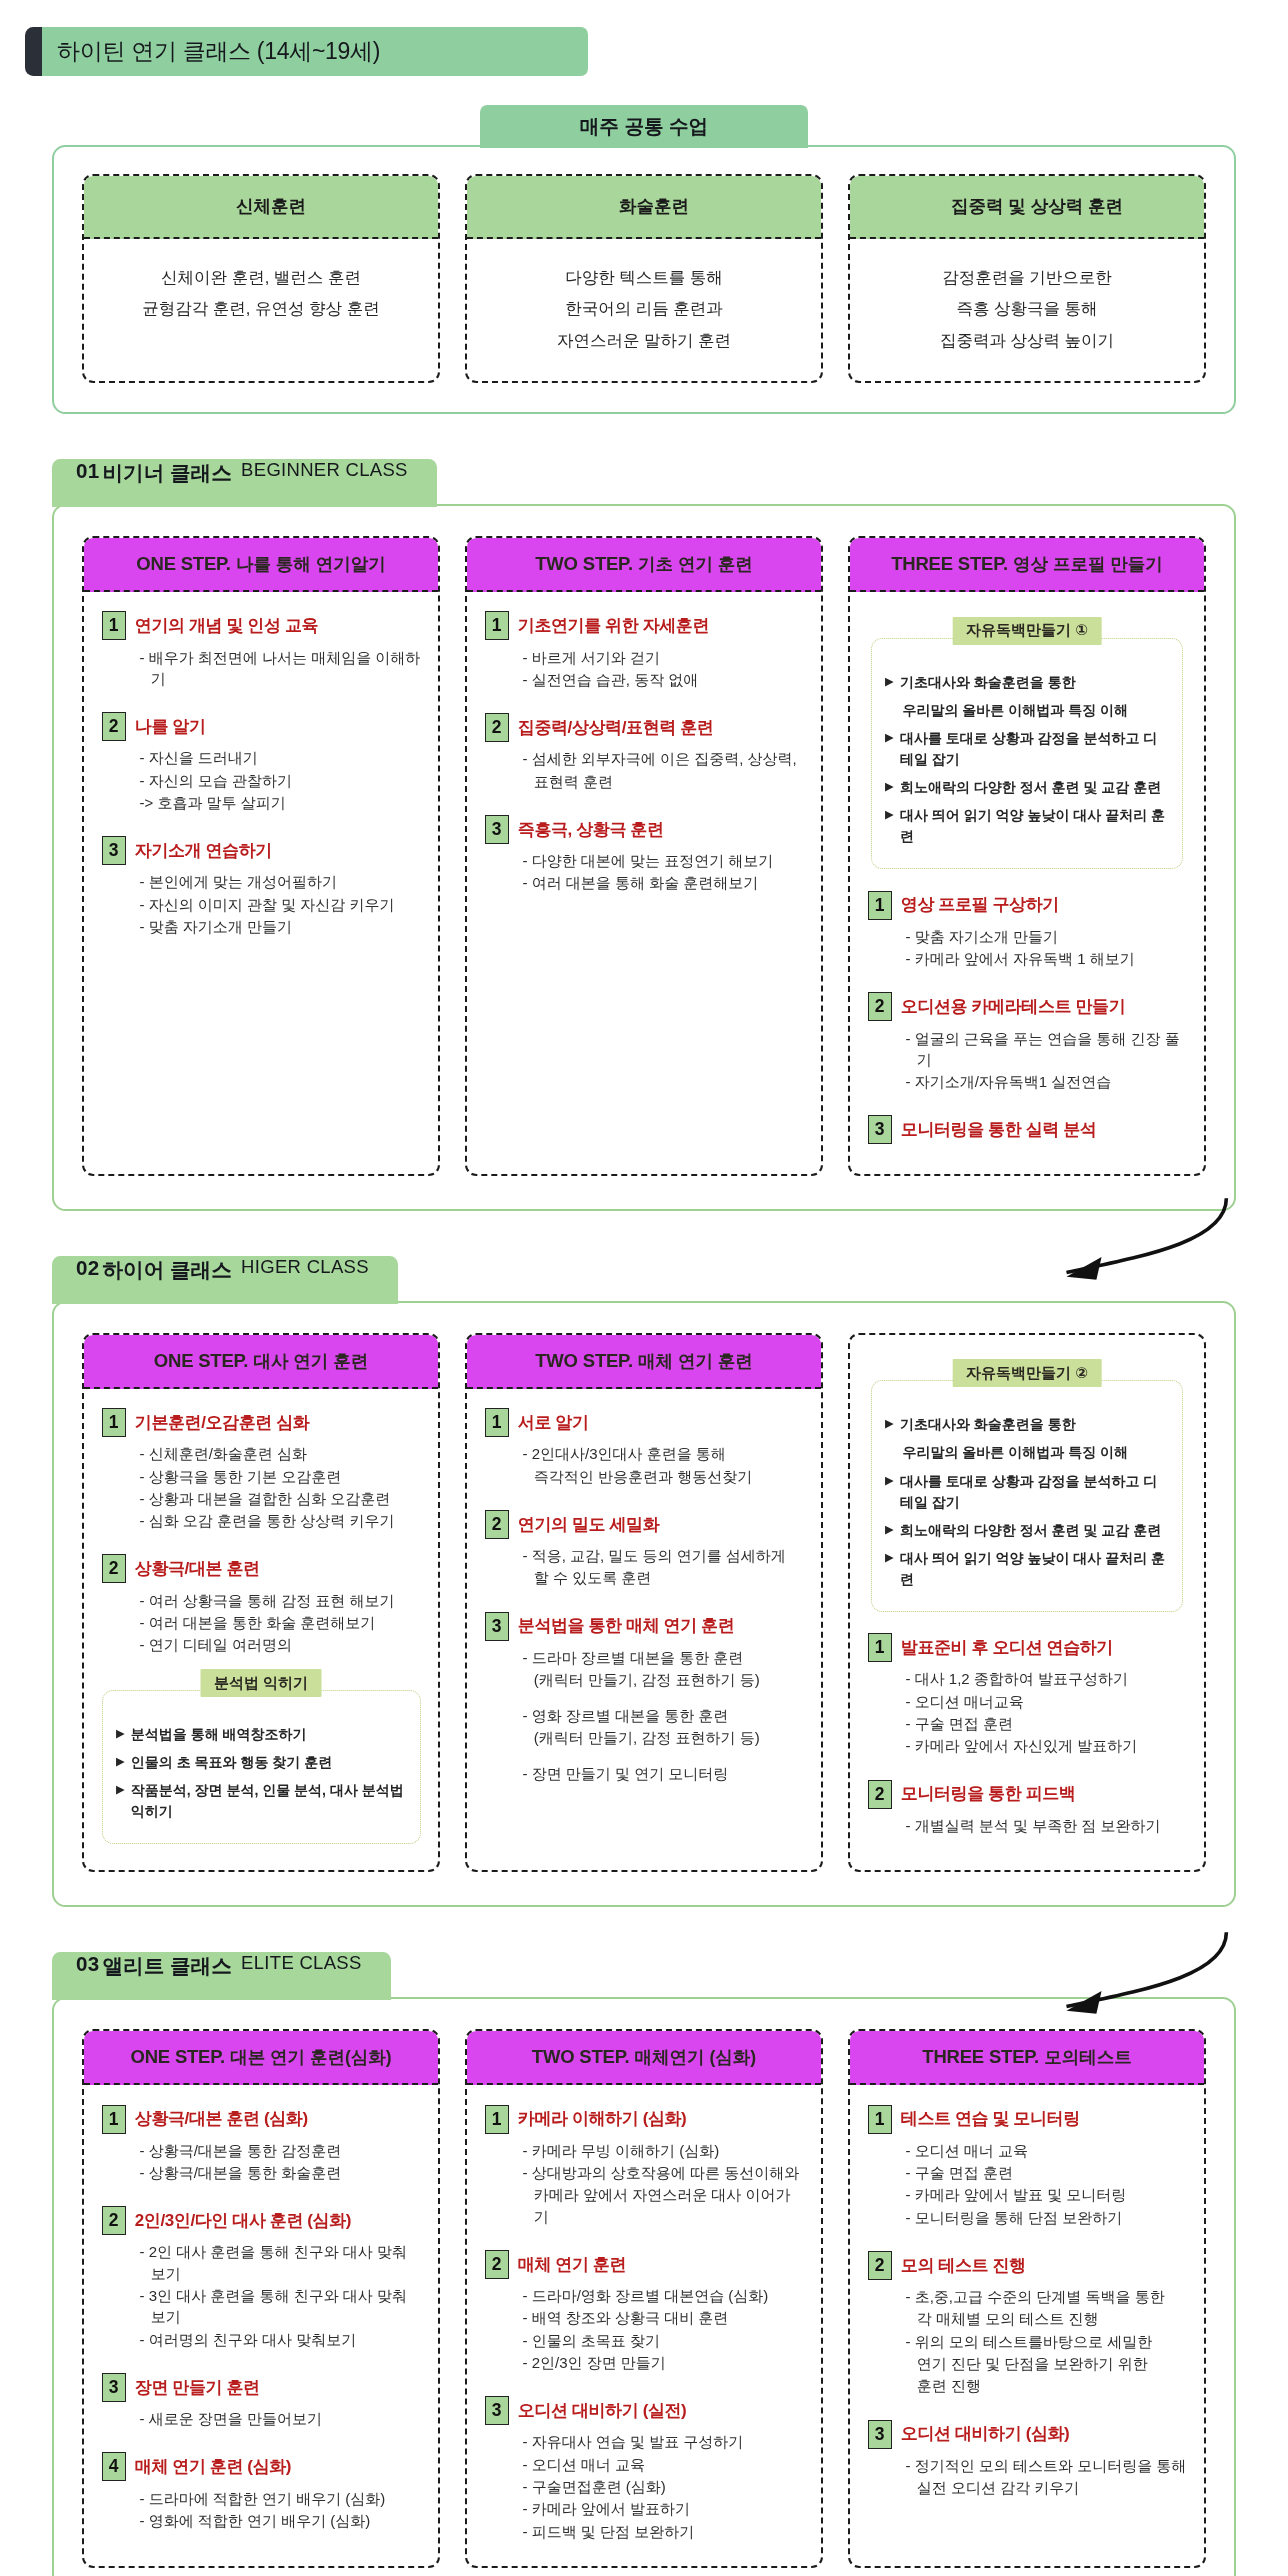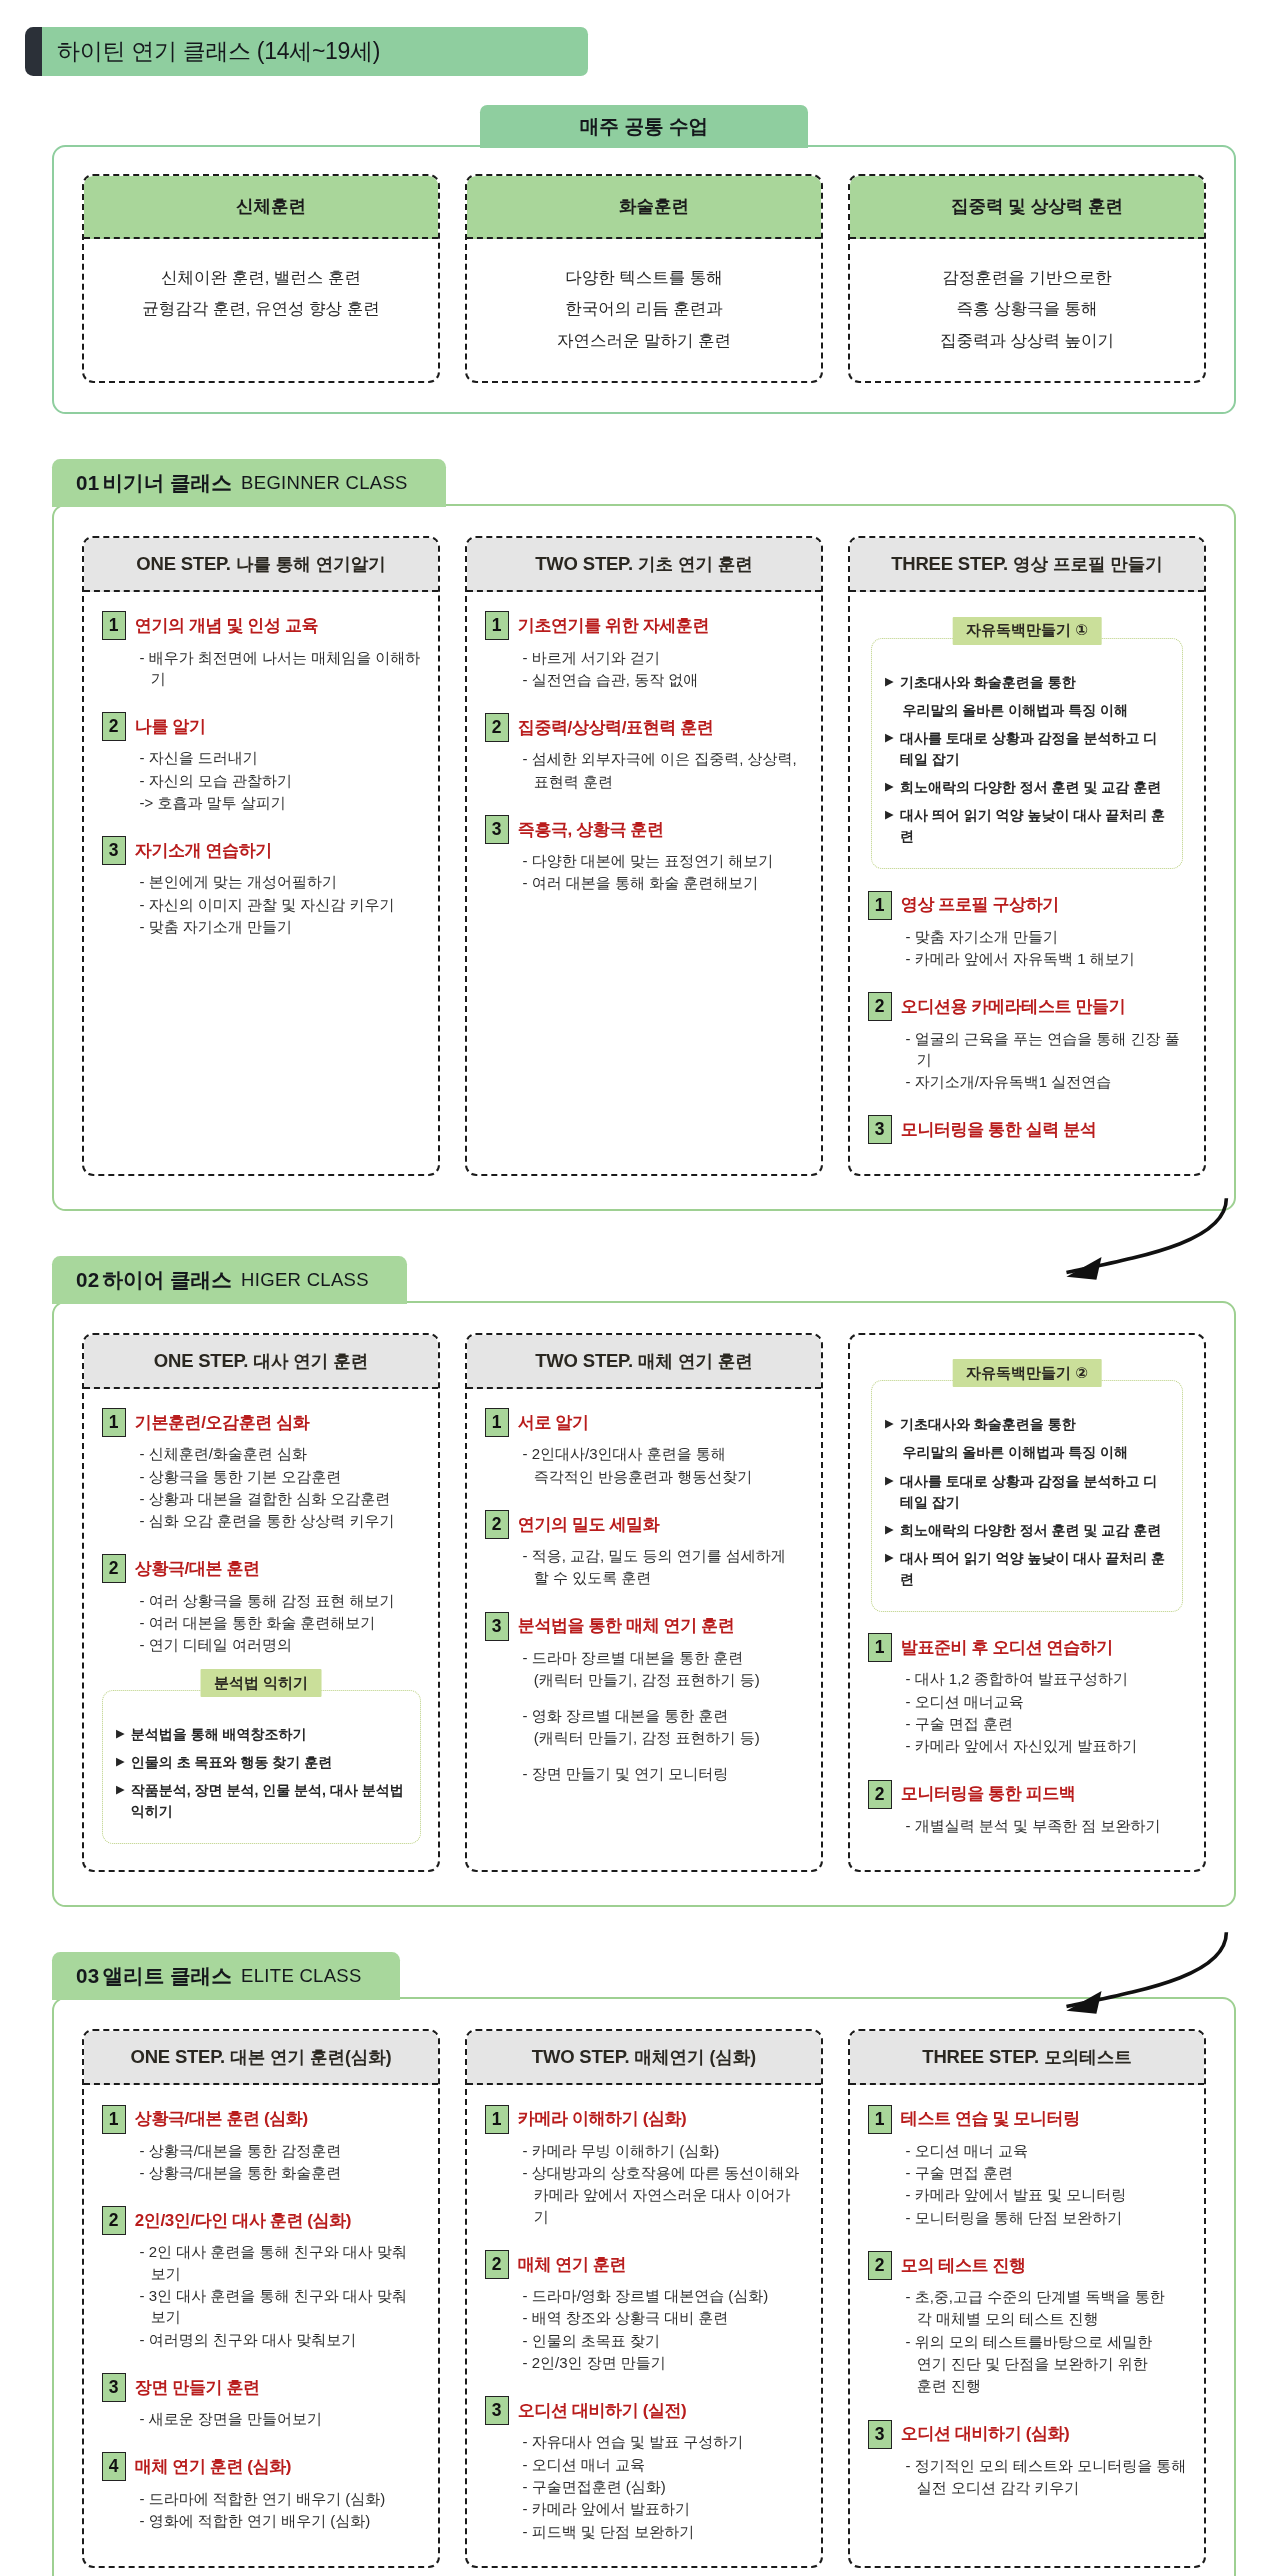--- a/index.html
+++ b/index.html
@@ -111,25 +111,24 @@
   }
 
   
   .level {
     position: relative;
     margin: 45px 52px 0 52px;
   }
   .level-tab {
     position: relative;
     display: inline-flex;
-    align-items: center;
     background: #a8d79c;
     border-radius: 8.2px 8.2px 0 0;
     height: 48px;
-    padding: 0 38px 0 24px;
+    padding: 0 29px 0 24px;
     z-index: 3;
   }
   .level-tab .num {
     font-size: 20.6px;
     font-weight: 700;
     color: #15181c;
     letter-spacing: 0.3px;
   }
   .level-tab .ko {
     font-size: 20.6px;
@@ -157,21 +156,21 @@
   .step-card {
     flex: 1 1 0;
     border: 2.1px dashed #1b1b1b;
     border-radius: 11.3px;
     background: #fff;
     display: flex;
     flex-direction: column;
     overflow: hidden;
   }
   .step-head {
-    background: #e5e5e5;
+    background: #d946ef;
     border-bottom: 2.1px dashed #1b1b1b;
     min-height: 54px;
     display: flex;
     align-items: center;
     justify-content: center;
     padding: 7.2px 8.2px;
     text-align: center;
   }
   .step-head .en {
     font-size: 18.5px;

